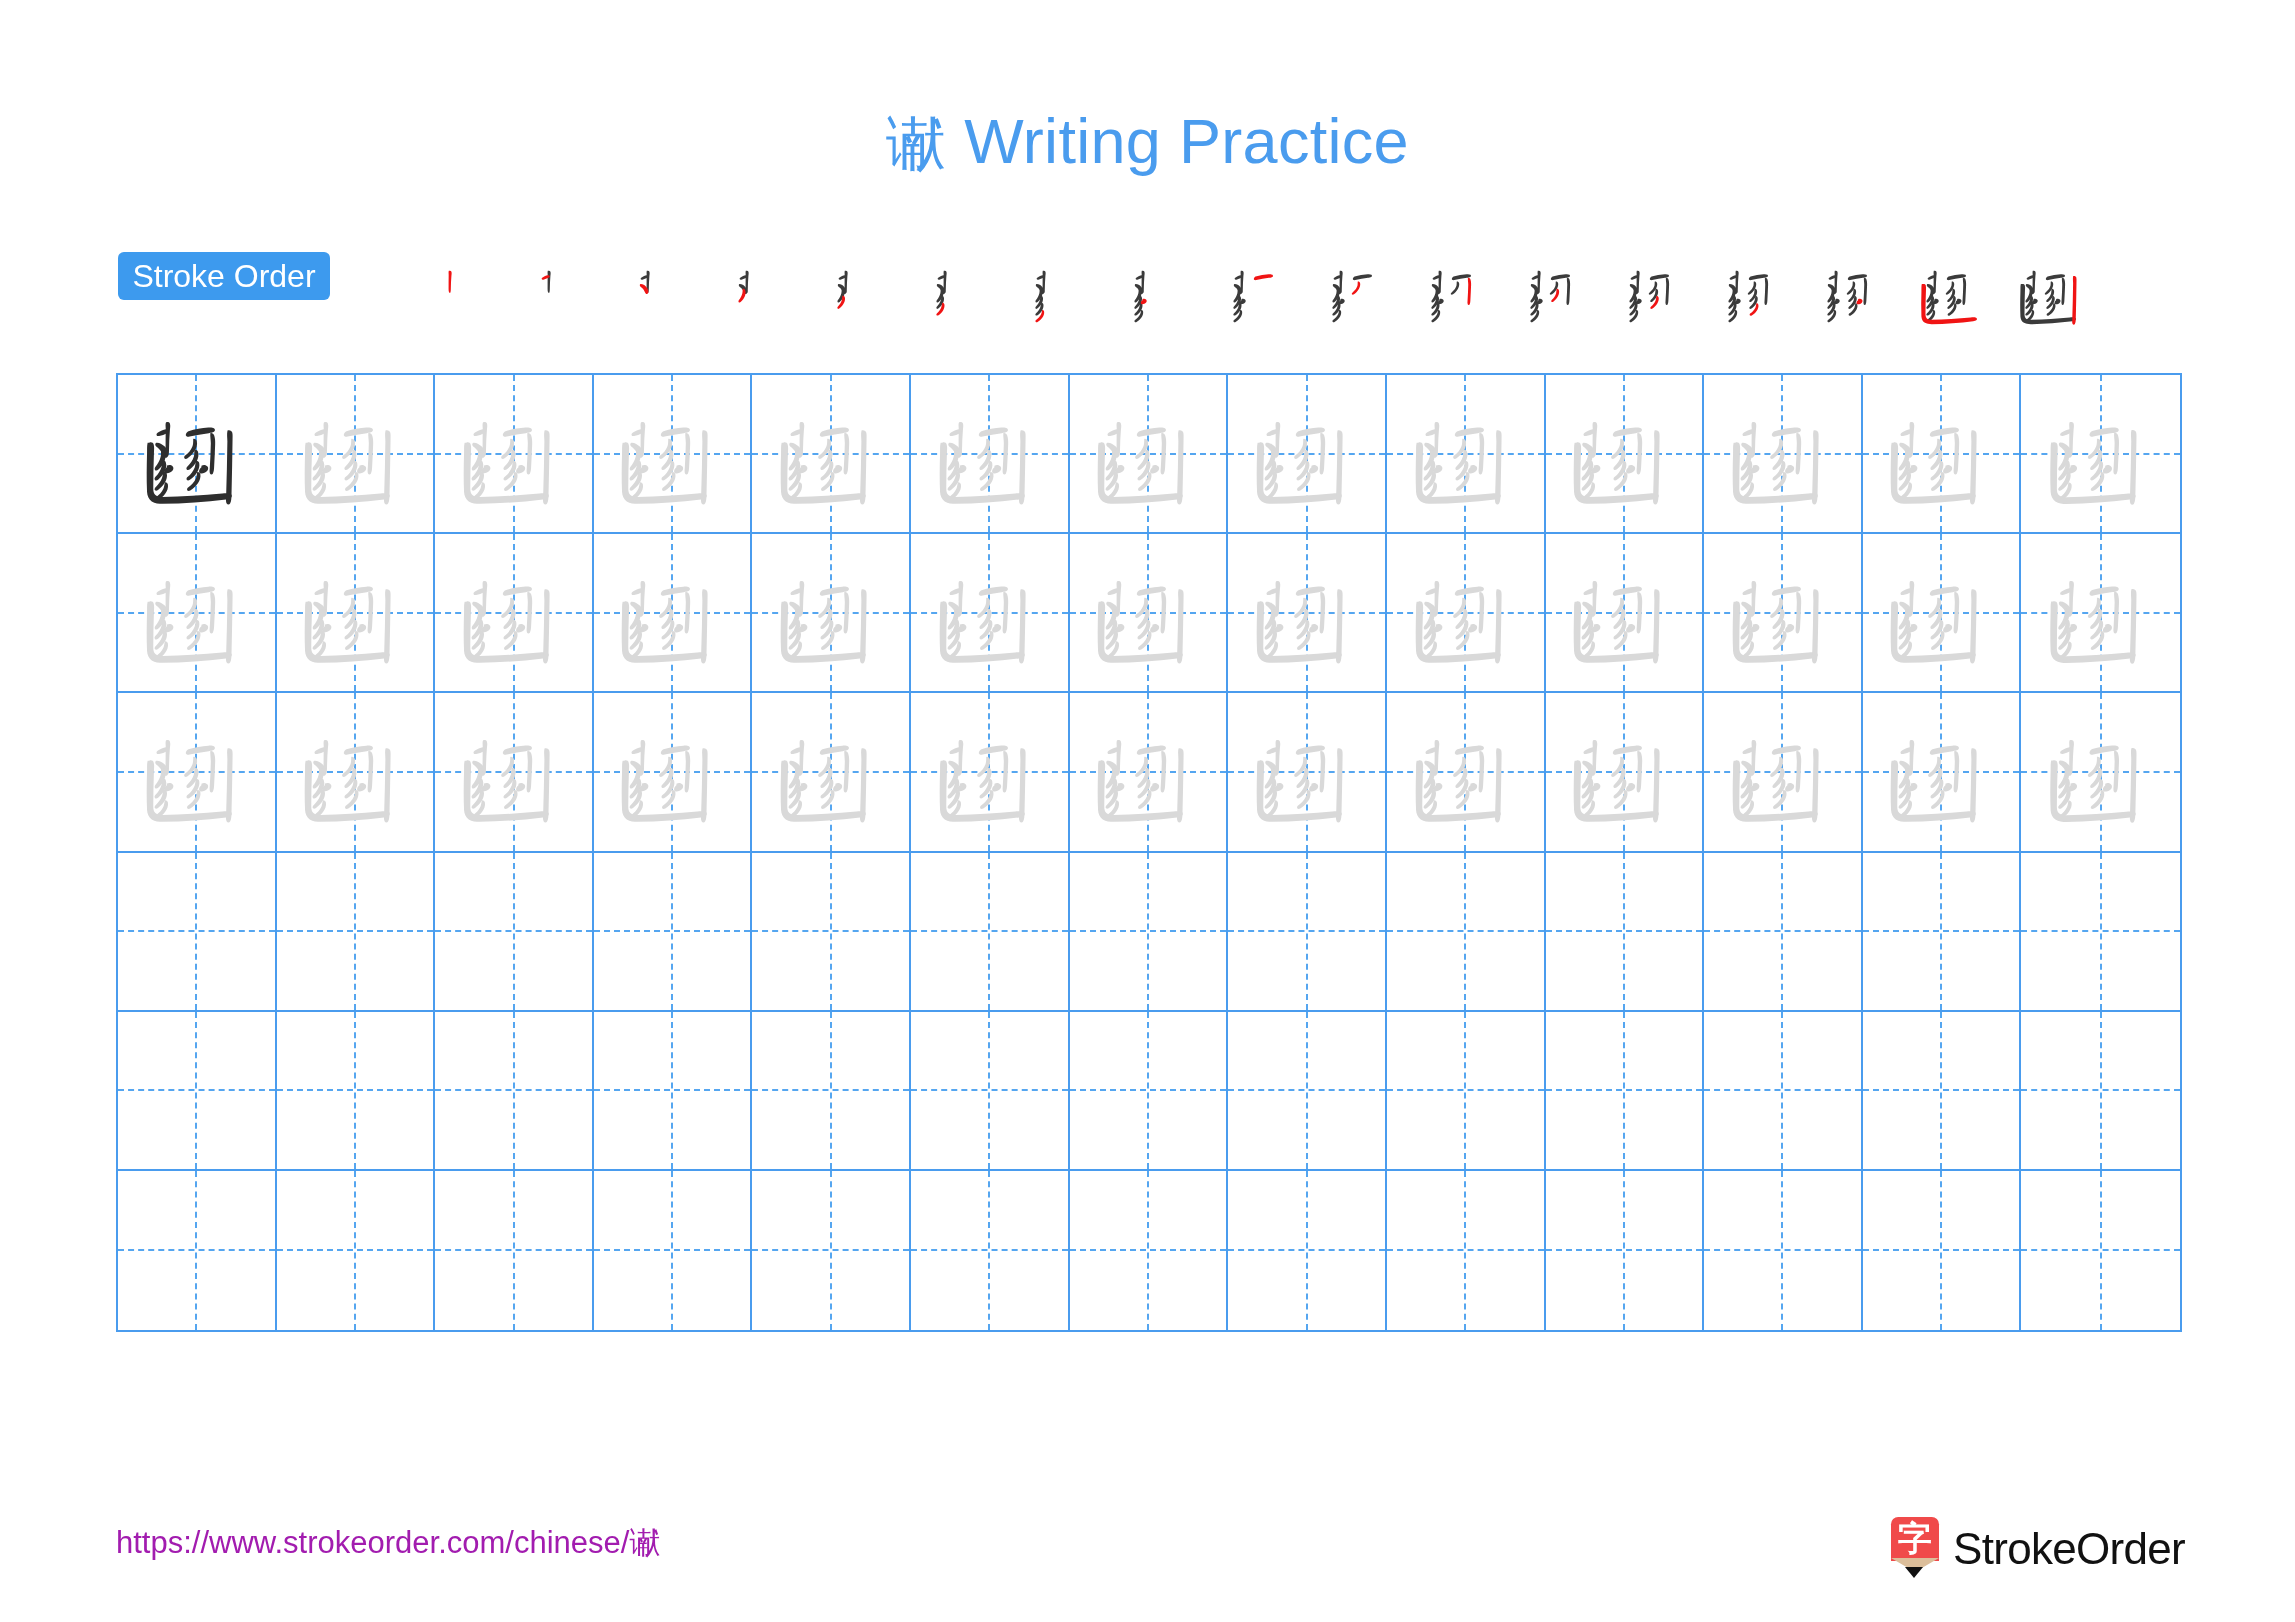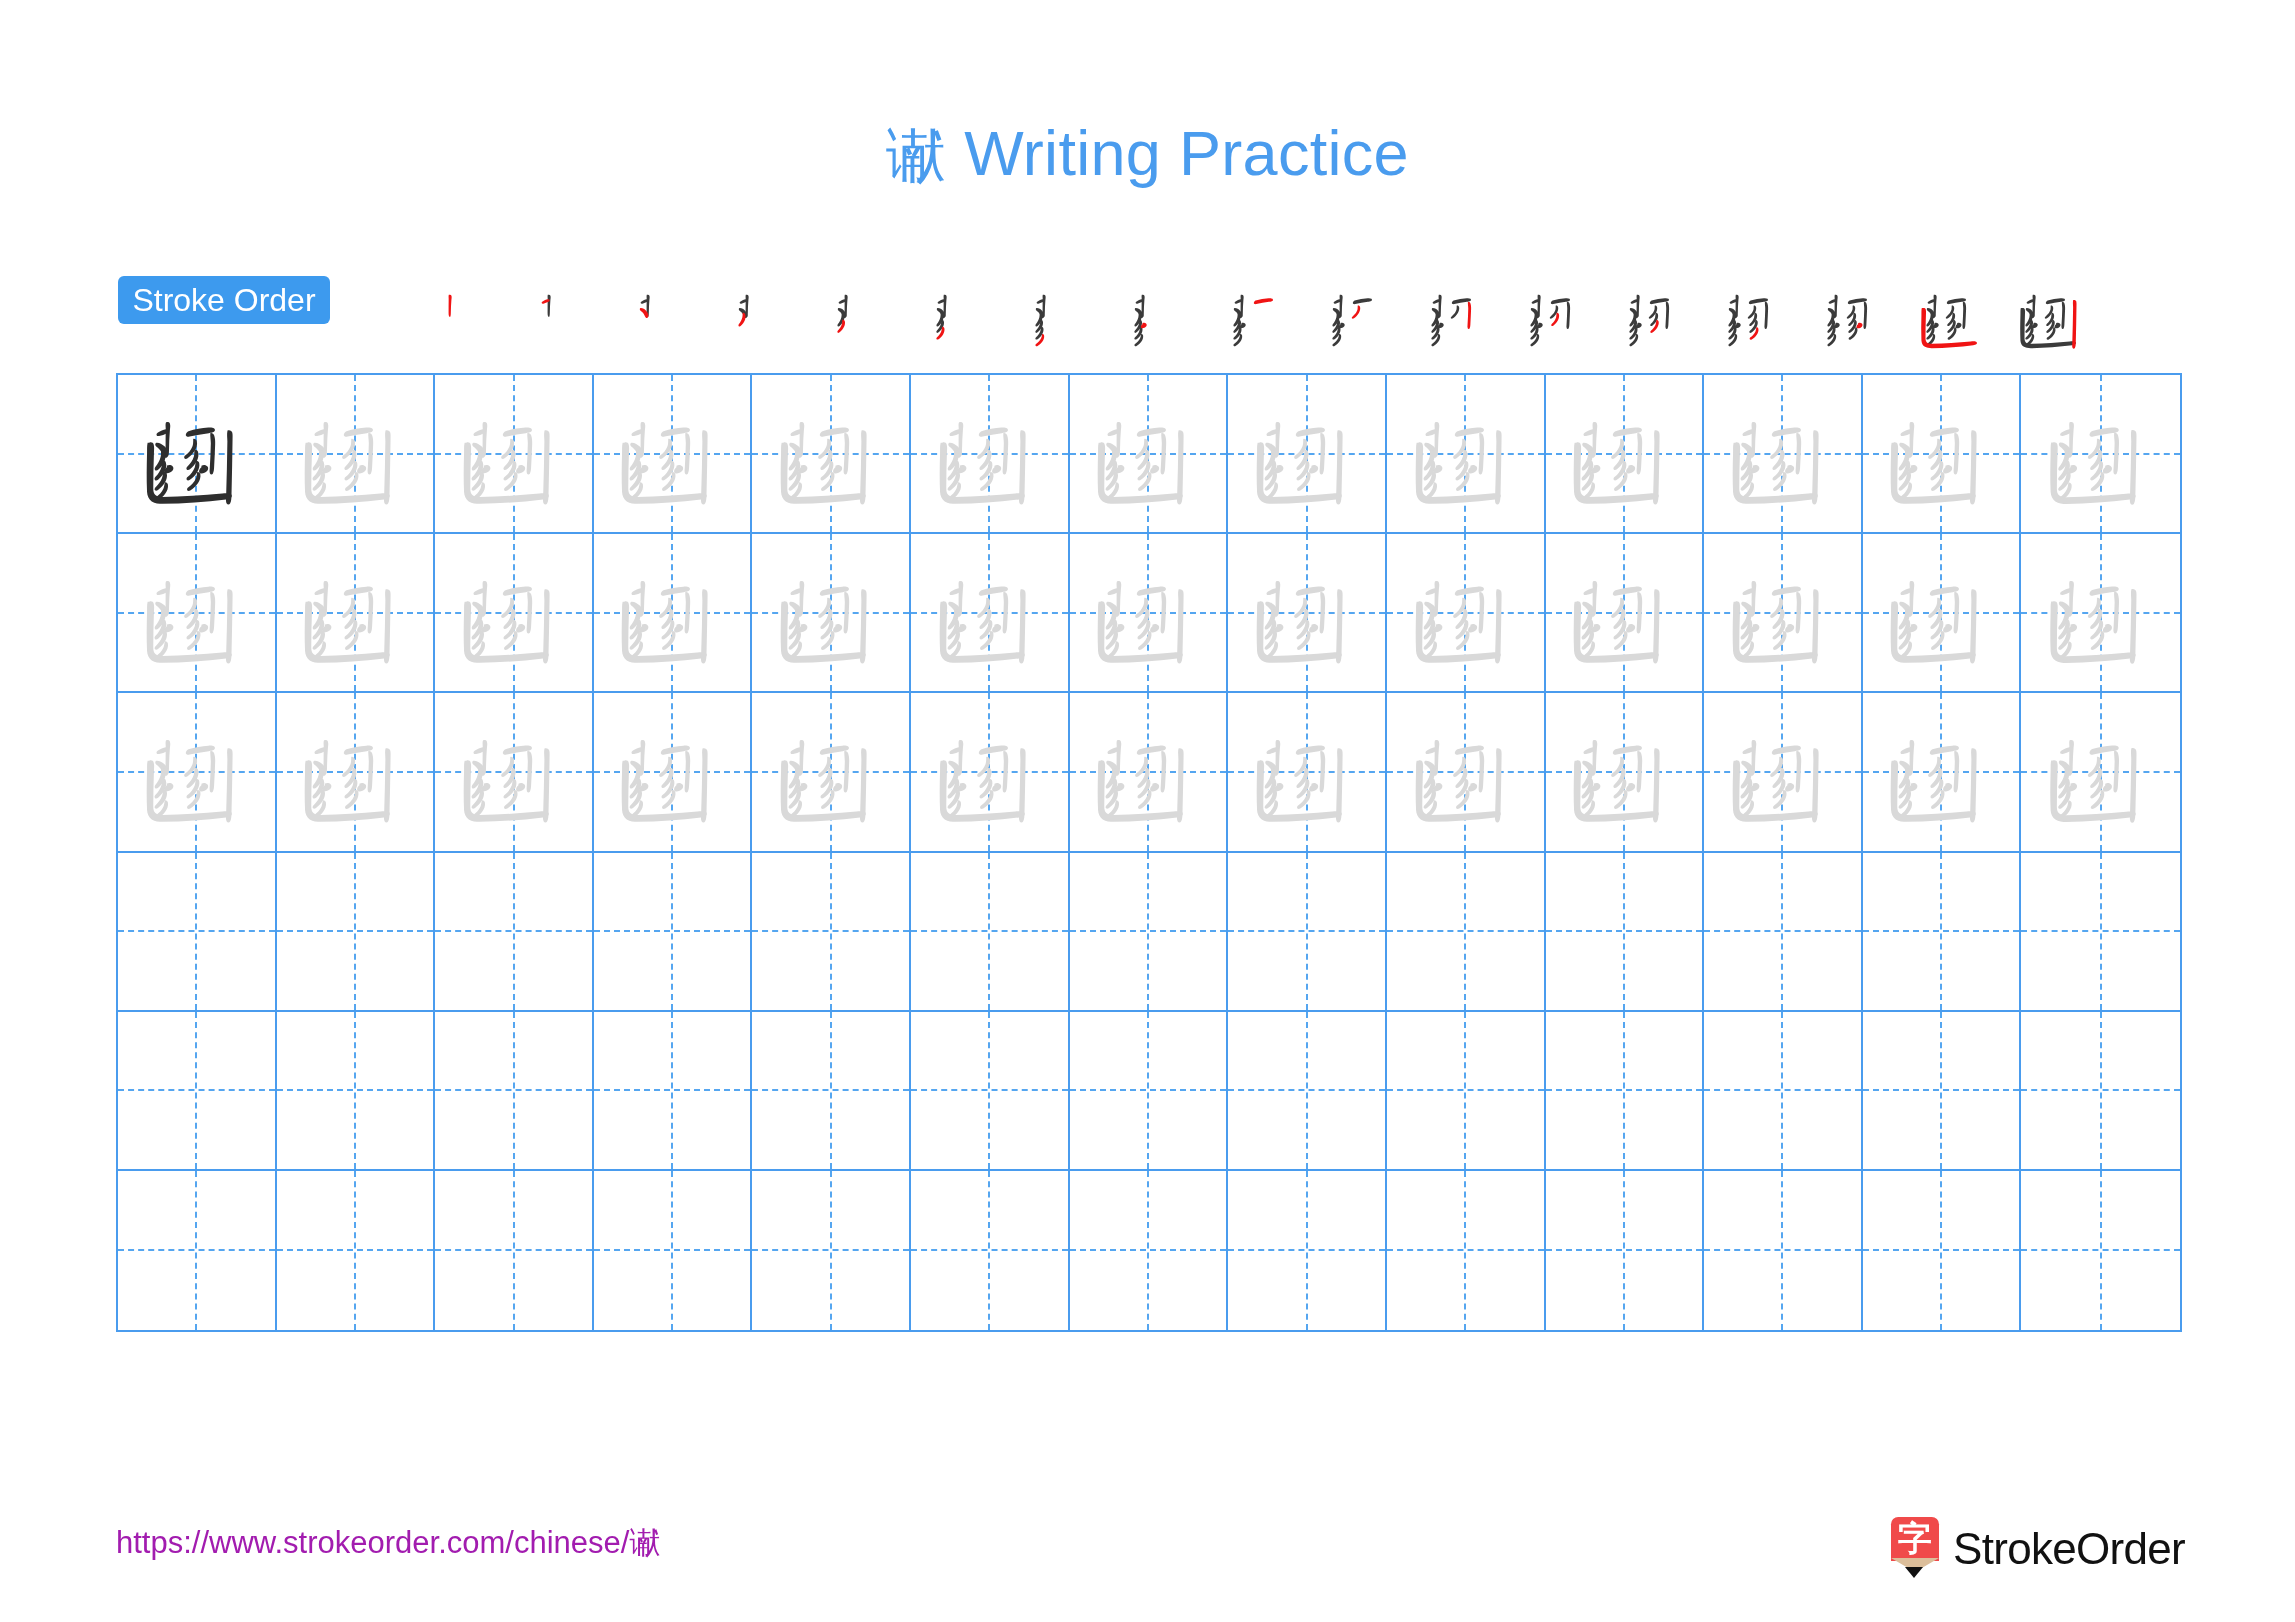--- a/index.html
+++ b/index.html
@@ -12,41 +12,41 @@
     height: 1622px;
     position: relative;
     font-family: "Liberation Sans", sans-serif;
     overflow: hidden;
   }
 
   
   #title {
     position: absolute;
     left: 0;
-    top: 114px;
+    top: 102px;
     width: 2295px;
     text-align: center;
     color: #4A9CEE;
     font-size: 63px;
     font-weight: 400;
     letter-spacing: 0.3px;
     white-space: nowrap;
     line-height: 1.25;
   }
   #title .han {
     font-family: "DejaVu Sans", "Liberation Sans", sans-serif;
     font-size: 60px;
     vertical-align: -1.3px;
   }
 
   
   #stroke-order-row {
     position: absolute;
     left: 118px;
-    top: 270px;
+    top: 246px;
     width: 2068px;
     height: 85px;
     text-align: center;
   }
   #stroke-order-badge {
     position: absolute;
     left: 0;
     top: 5.9px;
     height: 48px;
     padding: 0 14.4px;

